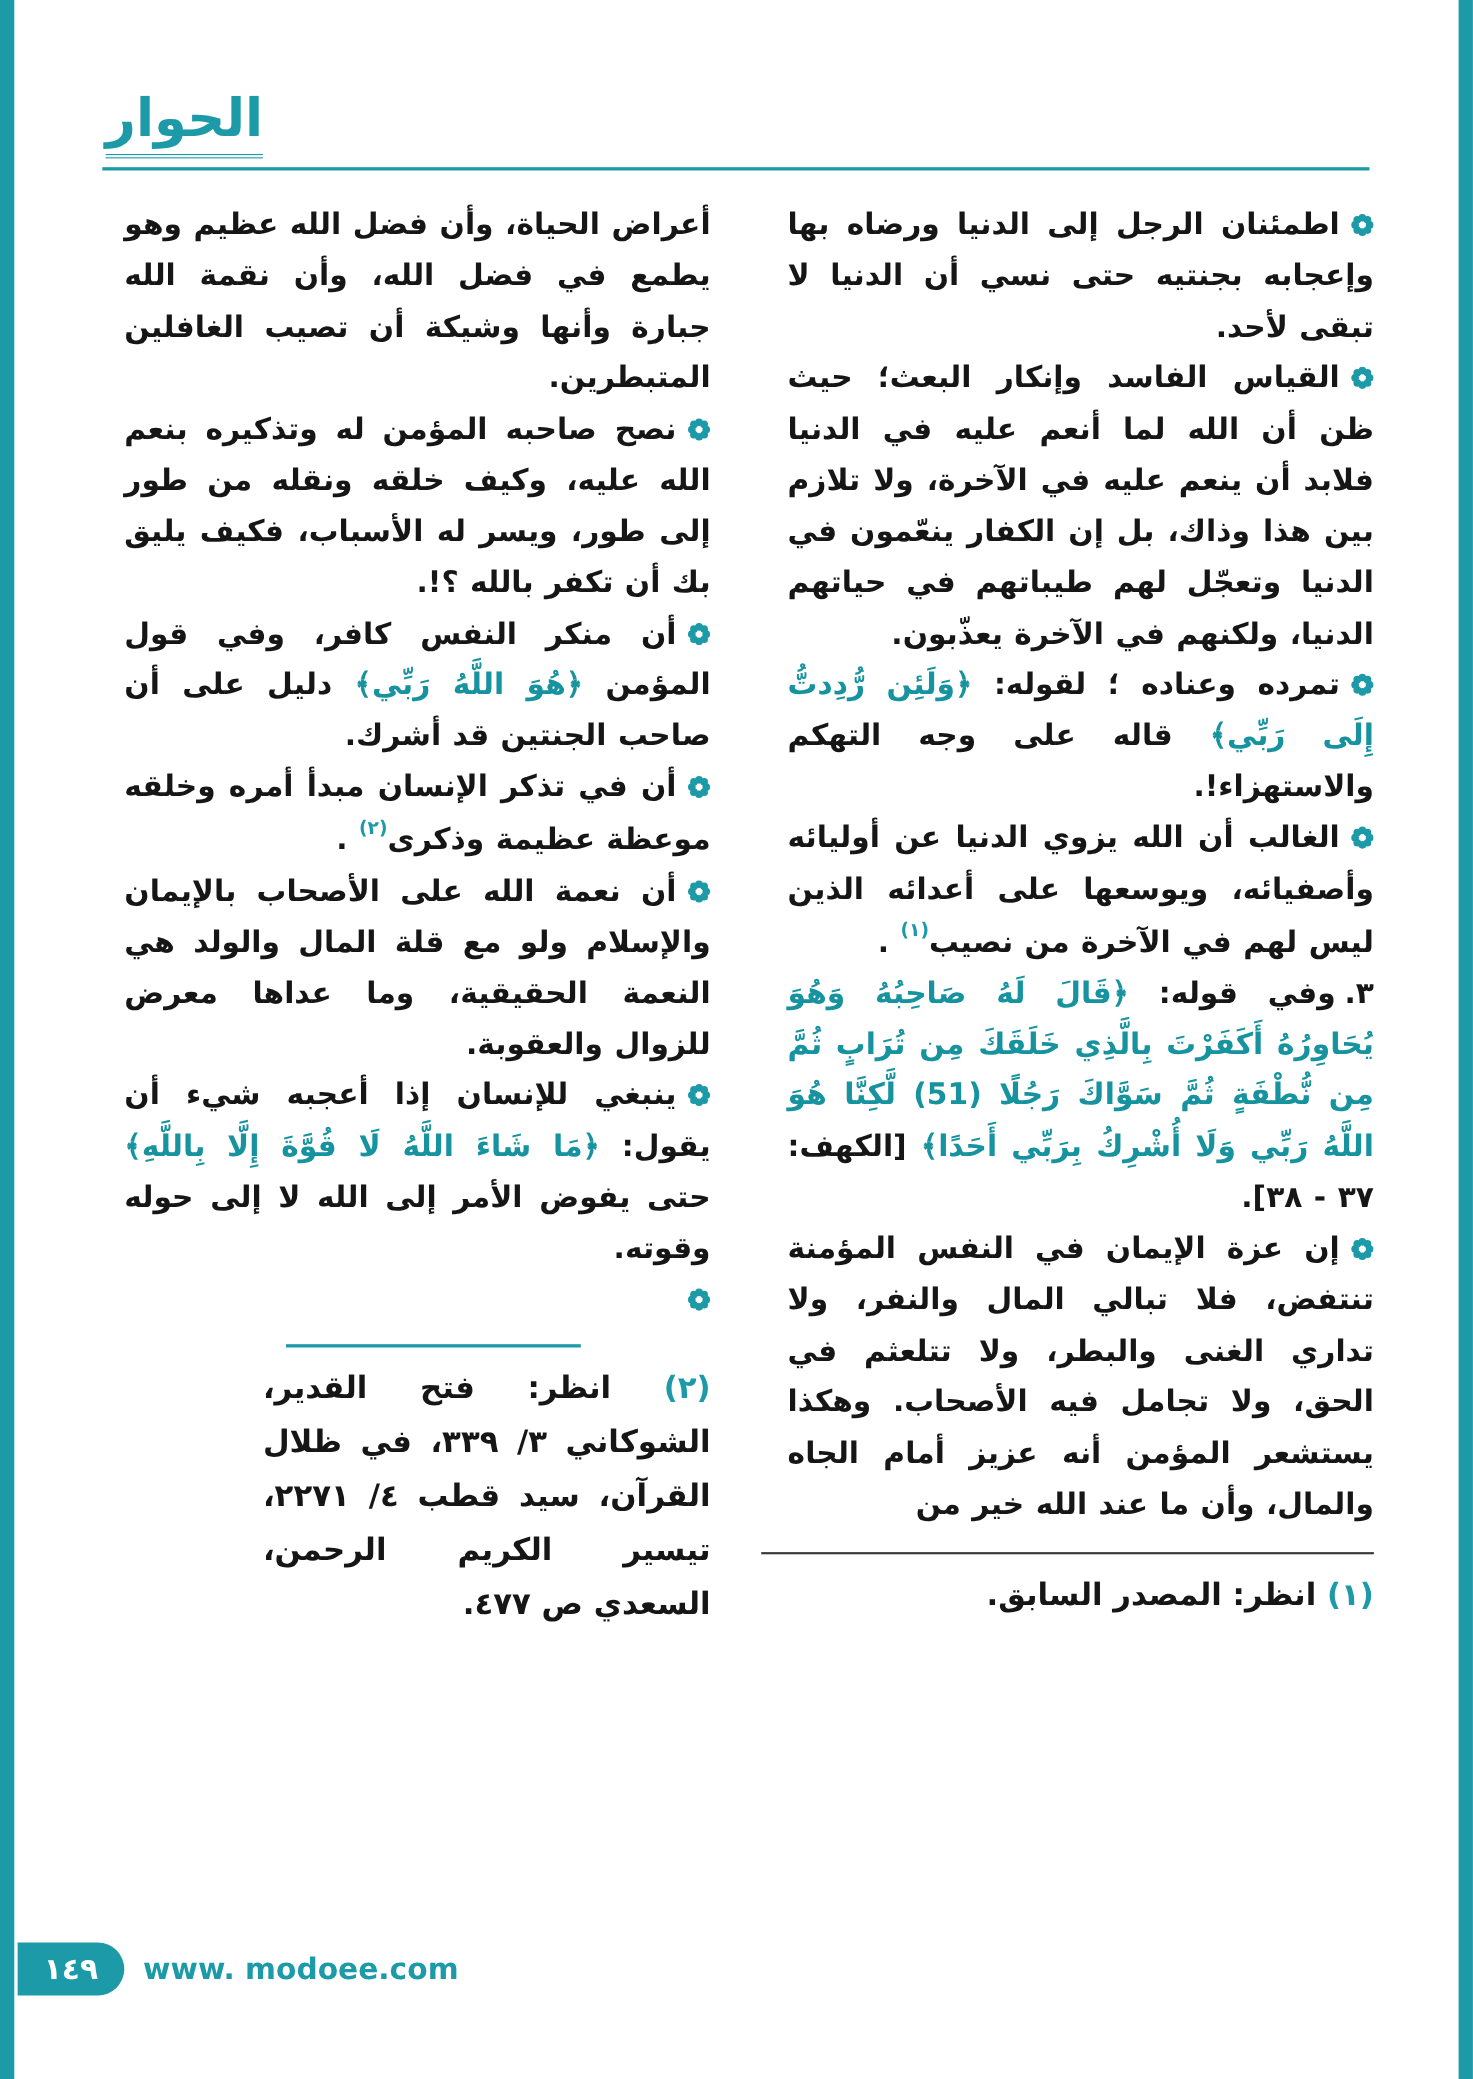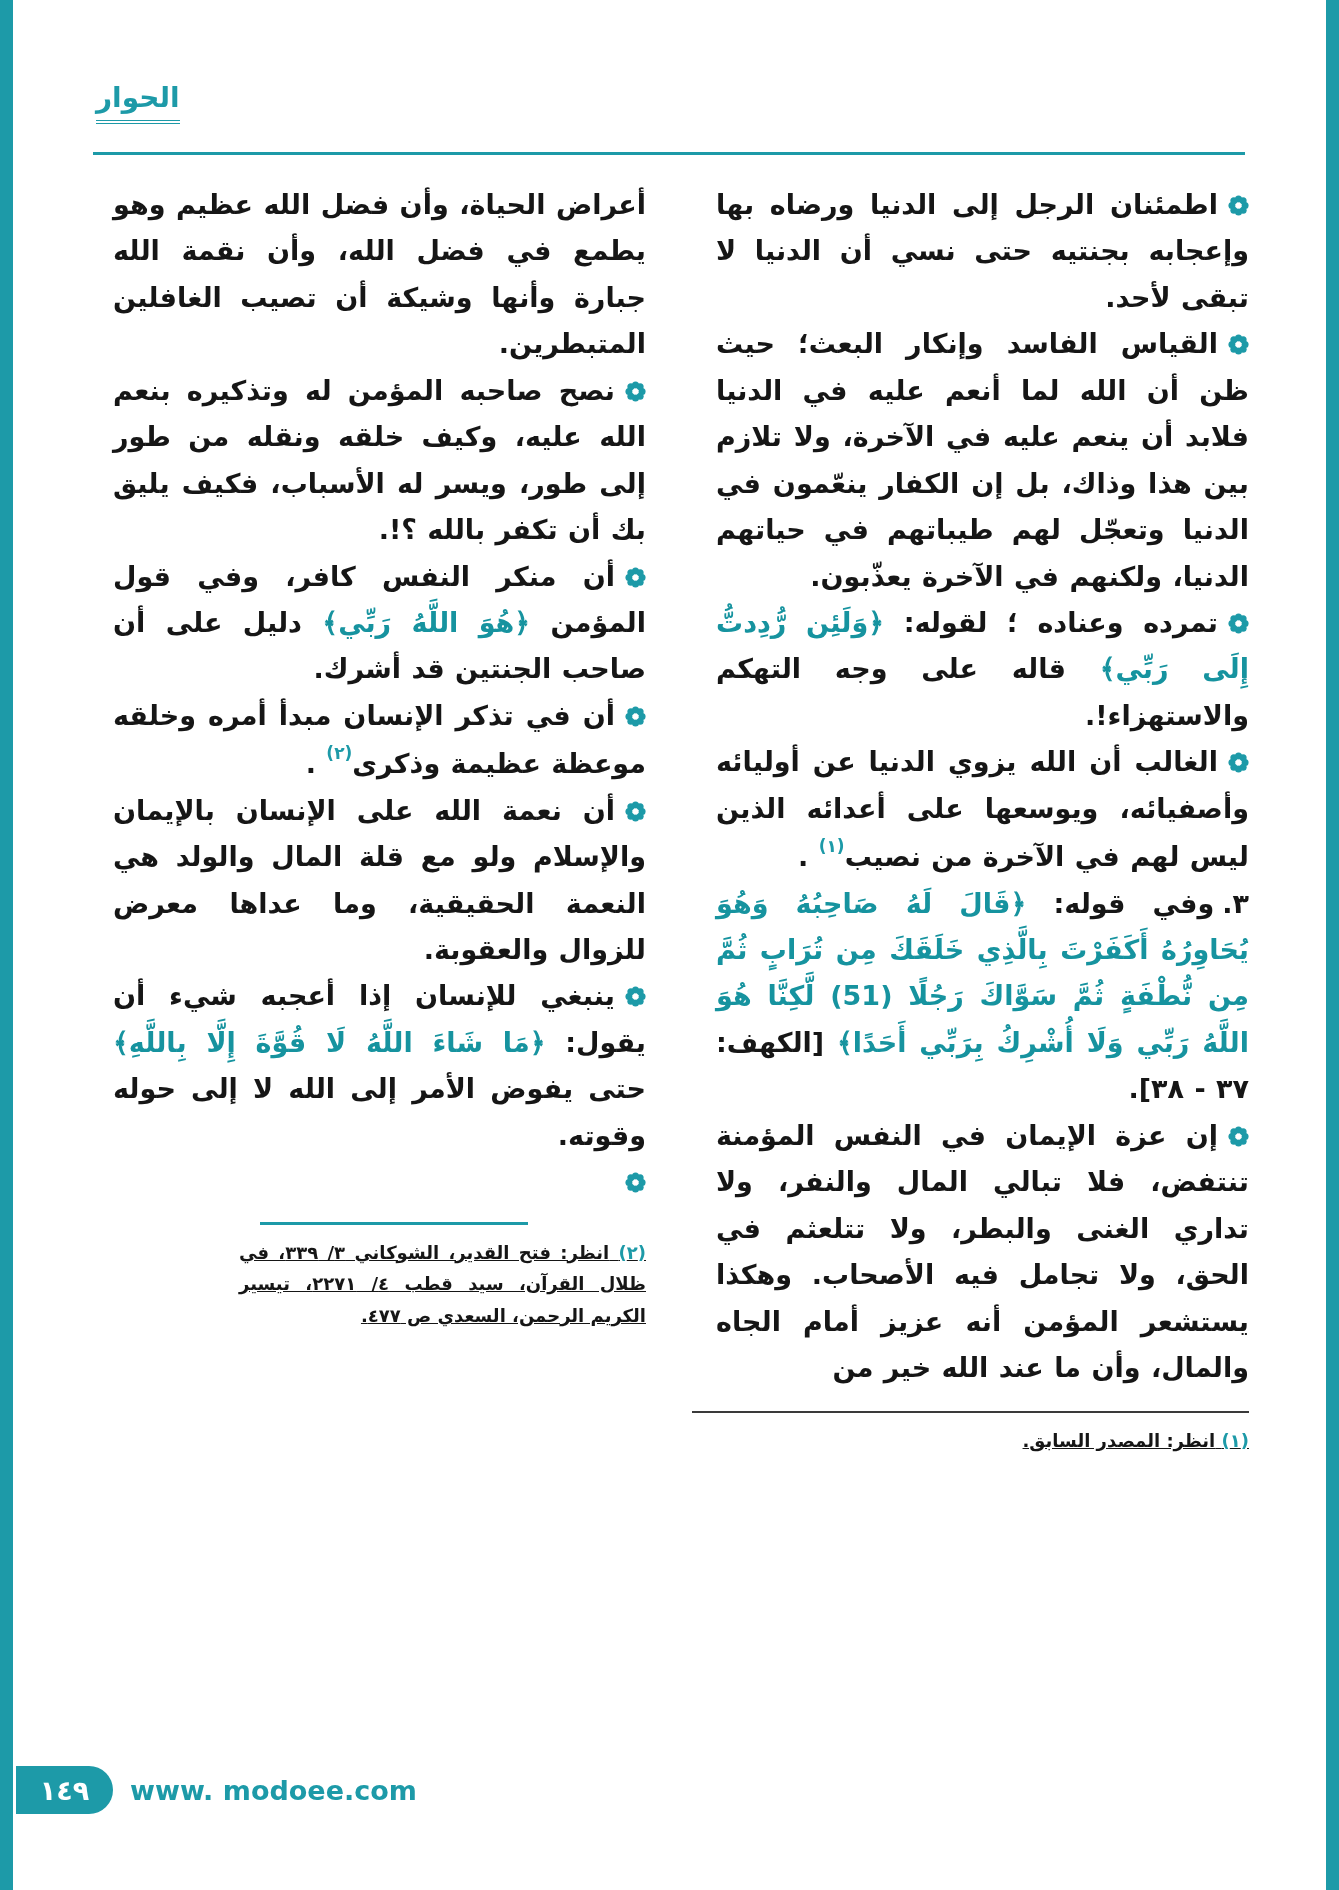--- a/index.html
+++ b/index.html
@@ -12,21 +12,21 @@
   body{
     width:1339px;height:1890px;position:relative;overflow:hidden;
     font-family:"DejaVu Sans", sans-serif;
   }
   .edge-bar{position:absolute;top:0;bottom:0;width:13px;background:var(--accent);}
   .edge-left{left:0;}
   .edge-right{right:0;}
 
   .logo{
     position:absolute;top:84px;left:96px;
-    color:var(--accent);font-size:28px;font-weight:bold;direction:rtl;
+    color:var(--accent);font-size:48px;font-weight:bold;direction:rtl;
     line-height:1;padding-bottom:8px;border-bottom:4px double var(--accent);
   }
   .header-rule{position:absolute;top:152px;left:93px;width:1152px;height:3px;background:var(--accent);}
 
   .content{
     position:absolute;top:182px;right:90px;width:1160px;
     direction:rtl;display:flex;gap:46px;
   }
   .col{flex:1;min-width:0;}
 
@@ -48,21 +48,21 @@
   .fnsep-left{
     height:0;border-top:3px solid var(--accent);
     width:268px;margin:16px 118px 12px 0;
   }
   .fnsep-right{
     height:0;border-top:2px solid #3a3a3a;
     width:100%;margin:20px 0 12px 0;
   }
   .footnote{
     text-align:justify;color:var(--text);
-    font-size:18px;font-weight:bold;line-height:1.75;text-decoration:underline;
+    font-size:28px;font-weight:bold;line-height:1.75;
   }
   .footnote.indent{padding-left:150px;}
   .fnnum{color:var(--accent);}
 
   .page-badge{
     position:absolute;left:0;bottom:76px;width:97px;height:48px;
     background:var(--accent);border-radius:0 24px 24px 0;
     color:#ffffff;display:flex;align-items:center;justify-content:center;
     font-size:27px;font-weight:bold;margin-left:16px;
   }
@@ -128,21 +128,21 @@
               <use href="#flower"></use>
             </svg></span><span>نصح صاحبه المؤمن له وتذكيره بنعم الله عليه، وكيف خلقه ونقله من طور إلى طور، ويسر له الأسباب، فكيف يليق بك أن تكفر بالله ؟!.</span></p>
       <p class="para"><span class="bullet"><svg viewBox="0 0 24 24">
               <use href="#flower"></use>
             </svg></span><span>أن منكر النفس كافر، وفي قول المؤمن </span><span class="quran">﴿هُوَ اللَّهُ رَبِّي﴾</span><span> دليل على أن صاحب الجنتين قد أشرك.</span></p>
       <p class="para"><span class="bullet"><svg viewBox="0 0 24 24">
               <use href="#flower"></use>
             </svg></span><span>أن في تذكر الإنسان مبدأ أمره وخلقه موعظة عظيمة وذكرى</span><span class="supref">(٢)</span><span> .</span></p>
       <p class="para"><span class="bullet"><svg viewBox="0 0 24 24">
               <use href="#flower"></use>
-            </svg></span><span>أن نعمة الله على الإنسان بالإيمان والإسلام ولو مع قلة المال والولد هي النعمة الحقيقية، وما عداها معرض للزوال والعقوبة.</span></p>
+            </svg></span><span>أن نعمة الله على الأصحاب بالإيمان والإسلام ولو مع قلة المال والولد هي النعمة الحقيقية، وما عداها معرض للزوال والعقوبة.</span></p>
       <p class="para"><span class="bullet"><svg viewBox="0 0 24 24">
               <use href="#flower"></use>
             </svg></span><span>ينبغي للإنسان إذا أعجبه شيء أن يقول: </span><span class="quran">﴿مَا شَاءَ اللَّهُ لَا قُوَّةَ إِلَّا بِاللَّهِ﴾</span><span> حتى يفوض الأمر إلى الله لا إلى حوله وقوته.</span></p>
       <p class="para"><span class="bullet"><svg viewBox="0 0 24 24">
               <use href="#flower"></use>
             </svg></span></p>
 
       <div class="fnsep fnsep-left"></div>
       <p class="footnote indent"><span class="fnnum">(٢)</span> <span>انظر: فتح القدير، الشوكاني ٣/ ٣٣٩، في ظلال القرآن، سيد قطب ٤/ ٢٢٧١، تيسير الكريم الرحمن، السعدي ص ٤٧٧.</span></p>
     </div>

